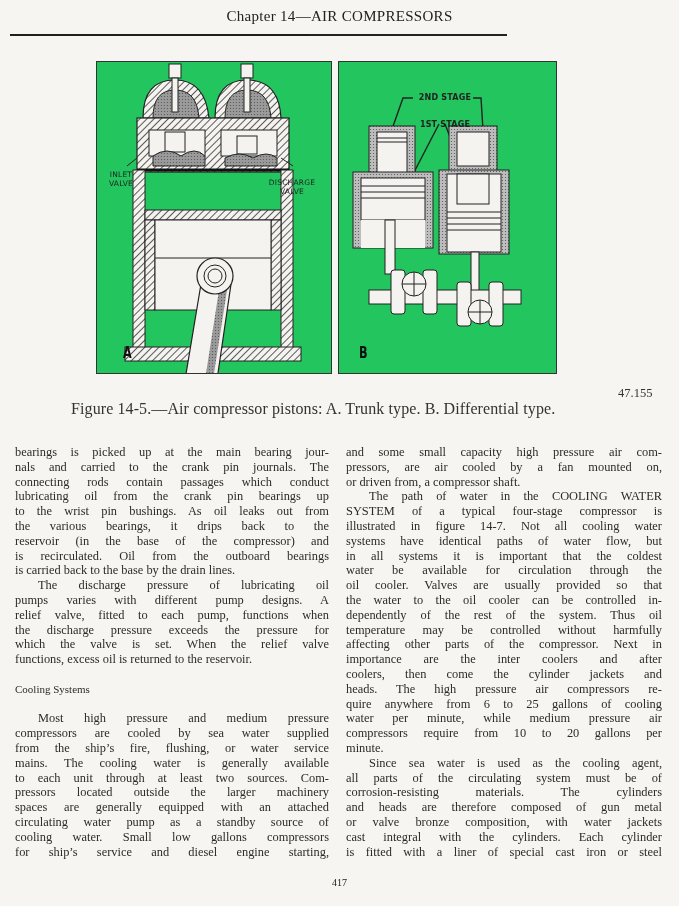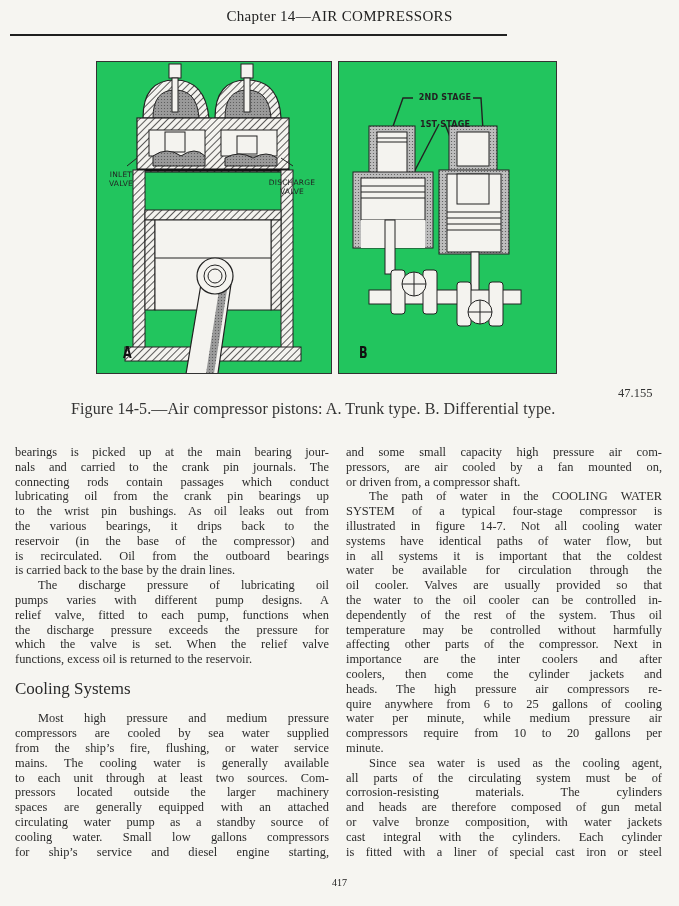--- a/index.html
+++ b/index.html
@@ -45,21 +45,21 @@
   .col {
     position: absolute; top: 445px; font-family: "Liberation Serif", serif;
     font-size: 12.4px; line-height: 14.8px; color: #2b2b2b;
   }
   #colL { left: 15px; width: 314px; }
   #colR { left: 346px; width: 316px; }
   .line { display: block; height: 14.8px; white-space: nowrap; text-align: justify; text-align-last: justify; }
   .line.last { text-align-last: left; }
   .line.indent { padding-left: 23px; }
   .line.gap { margin-top: 14.8px; }
-  .line.heading { text-align-last: left; font-size: 17px; }
+  .line.heading { text-align-last: left; font-size: 11px; }
   .page-number {
     position: absolute; left: 0; width: 679px; top: 877px; text-align: center;
     font-family: "Liberation Serif", serif; font-size: 10px; color: #222;
   }
 </style>
 </head>
 <body>
 
 <div class="header">Chapter 14—AIR COMPRESSORS</div>
 <div class="rule-full"></div>

